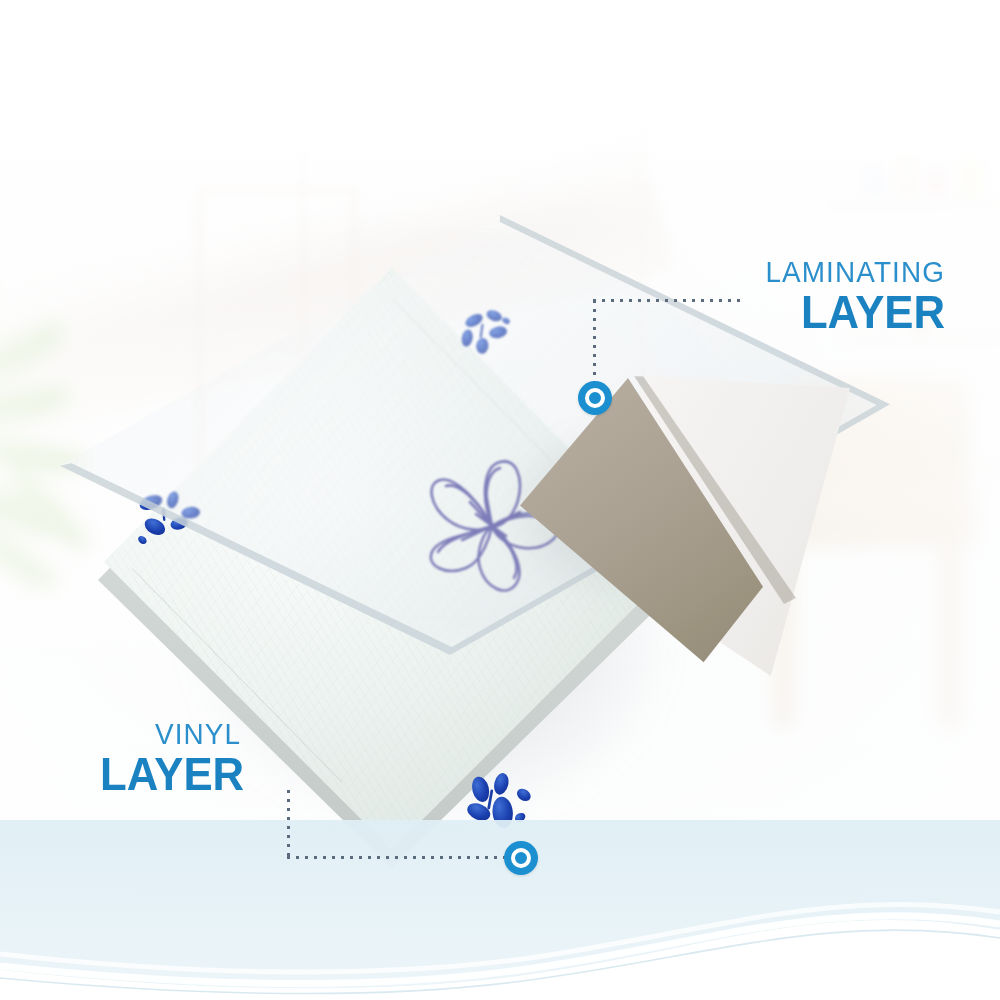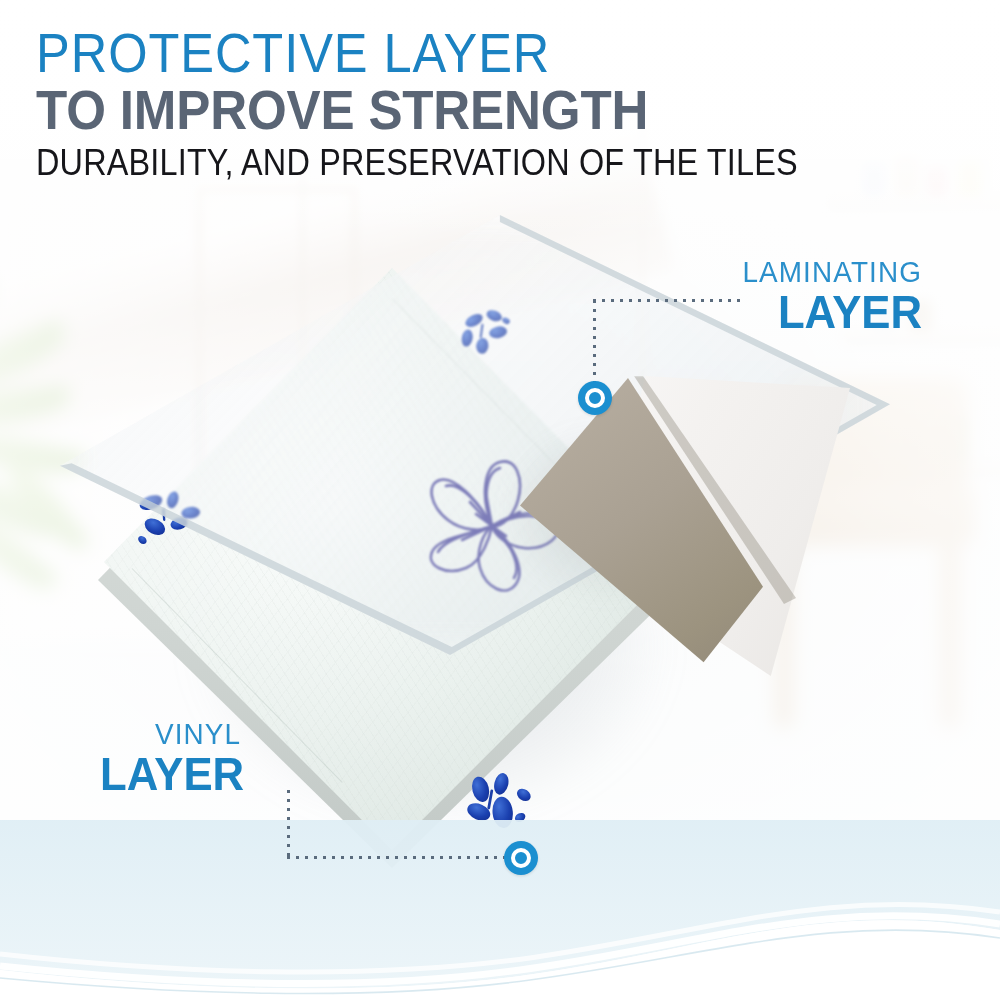--- a/index.html
+++ b/index.html
@@ -425,25 +425,20 @@
   <div class="bg-chair">
     <div class="chair-back"></div>
     <div class="chair-seat"></div>
     <div class="chair-leg" style="left:14px; top:118px;"></div>
     <div class="chair-leg" style="left:180px; top:118px;"></div>
   </div>
 
   <div class="bg-haze"></div>
   <div class="bg-topfade"></div>
 
-  <div class="headline">
-    <div class="hl-line1">PROTECTIVE LAYER</div>
-    <div class="hl-line2">TO IMPROVE STRENGTH</div>
-    <div class="hl-line3">DURABILITY, AND PRESERVATION OF THE TILES</div>
-  </div>
 
   <div class="stage">
 
     <div class="tile-shadow"></div>
 
     <div class="tile">
       <div class="tile-edge"></div>
       <div class="tile-face"></div>
       <div class="tile-grain"></div>
       <div class="tile-sheen"></div>
@@ -509,21 +504,21 @@
     <div class="peel-shadow"></div>
     <div class="peel-top"></div>
     <div class="peel-under"></div>
     <div class="peel-fold"></div>
   </div>
 
   <div class="marker" style="left:578px; top:381px;"></div>
   <div class="dot-v" style="left:593px; top:300px; height:84px;"></div>
   <div class="dot-h" style="left:593px; top:299px; width:152px;"></div>
 
-  <div class="callout co-right" style="left:577px; top:256px; width:345px;">
+  <div class="callout co-right" style="left:600px; top:256px; width:345px;">
     <div class="co-thin">LAMINATING</div>
     <div class="co-bold">LAYER</div>
   </div>
 
   <div class="marker" style="left:504px; top:841px;"></div>
   <div class="dot-h" style="left:287px; top:856px; width:222px;"></div>
   <div class="dot-v" style="left:287px; top:790px; height:69px;"></div>
 
   <div class="callout co-left" style="left:100px; top:718px; width:300px;">
     <div class="co-thin" style="margin-left:55px;">VINYL</div>

